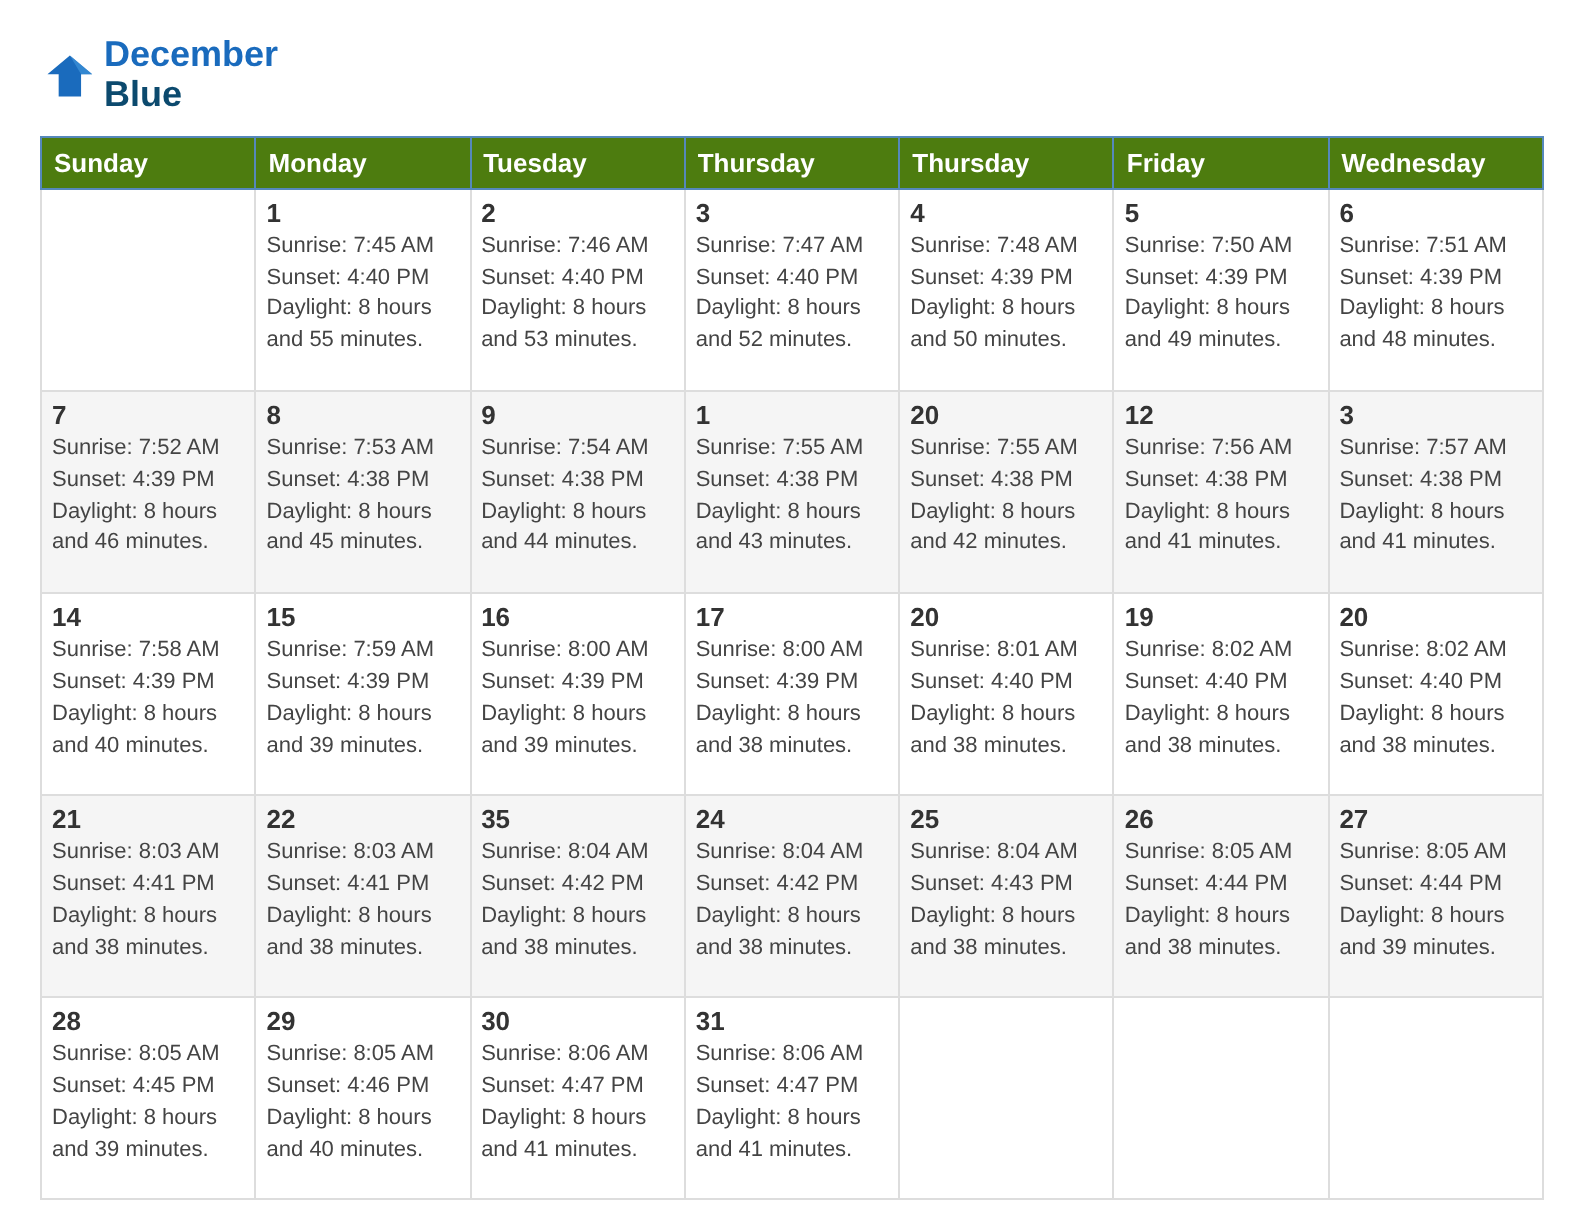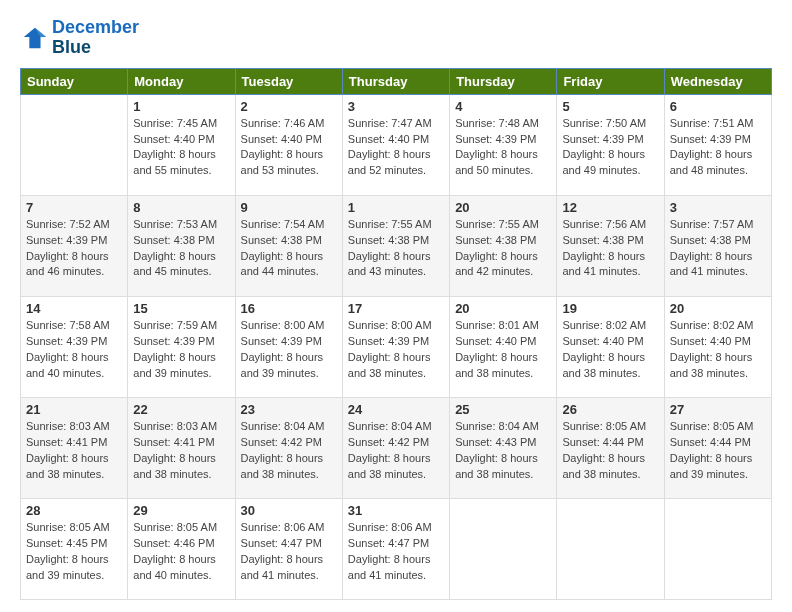--- a/index.html
+++ b/index.html
@@ -221,21 +221,21 @@
         <tr>
           <td>
             <span class="day-num">21</span>
             <div class="day-info">Sunrise: 8:03 AM<br>Sunset: 4:41 PM<br>Daylight: 8 hours<br>and 38 minutes.</div>
           </td>
           <td>
             <span class="day-num">22</span>
             <div class="day-info">Sunrise: 8:03 AM<br>Sunset: 4:41 PM<br>Daylight: 8 hours<br>and 38 minutes.</div>
           </td>
           <td>
-            <span class="day-num">23</span>
+            <span class="day-num">35</span>
             <div class="day-info">Sunrise: 8:04 AM<br>Sunset: 4:42 PM<br>Daylight: 8 hours<br>and 38 minutes.</div>
           </td>
           <td>
             <span class="day-num">24</span>
             <div class="day-info">Sunrise: 8:04 AM<br>Sunset: 4:42 PM<br>Daylight: 8 hours<br>and 38 minutes.</div>
           </td>
           <td>
             <span class="day-num">25</span>
             <div class="day-info">Sunrise: 8:04 AM<br>Sunset: 4:43 PM<br>Daylight: 8 hours<br>and 38 minutes.</div>
           </td>

